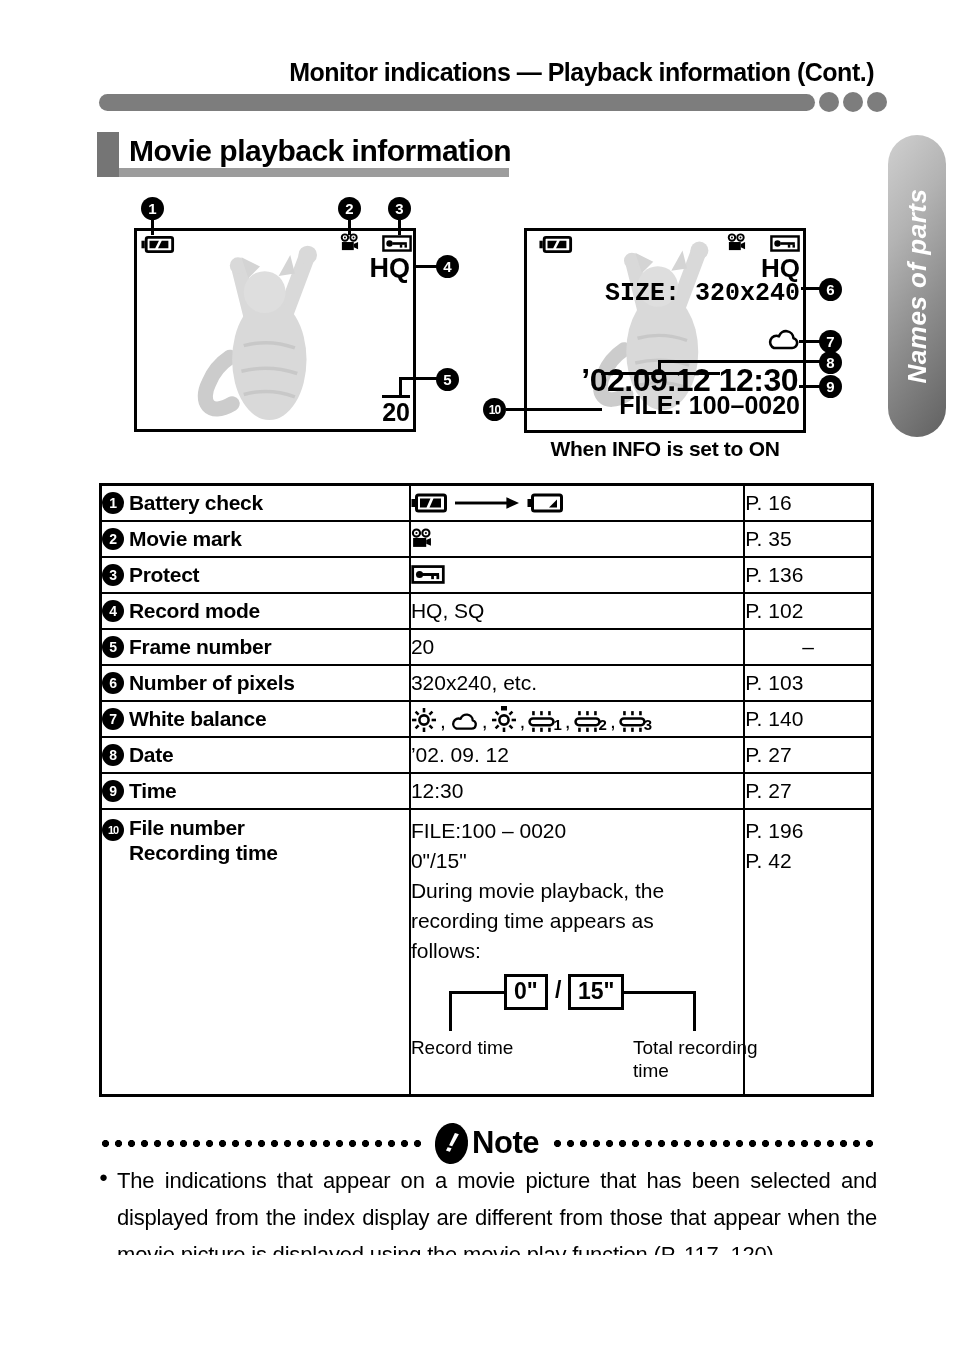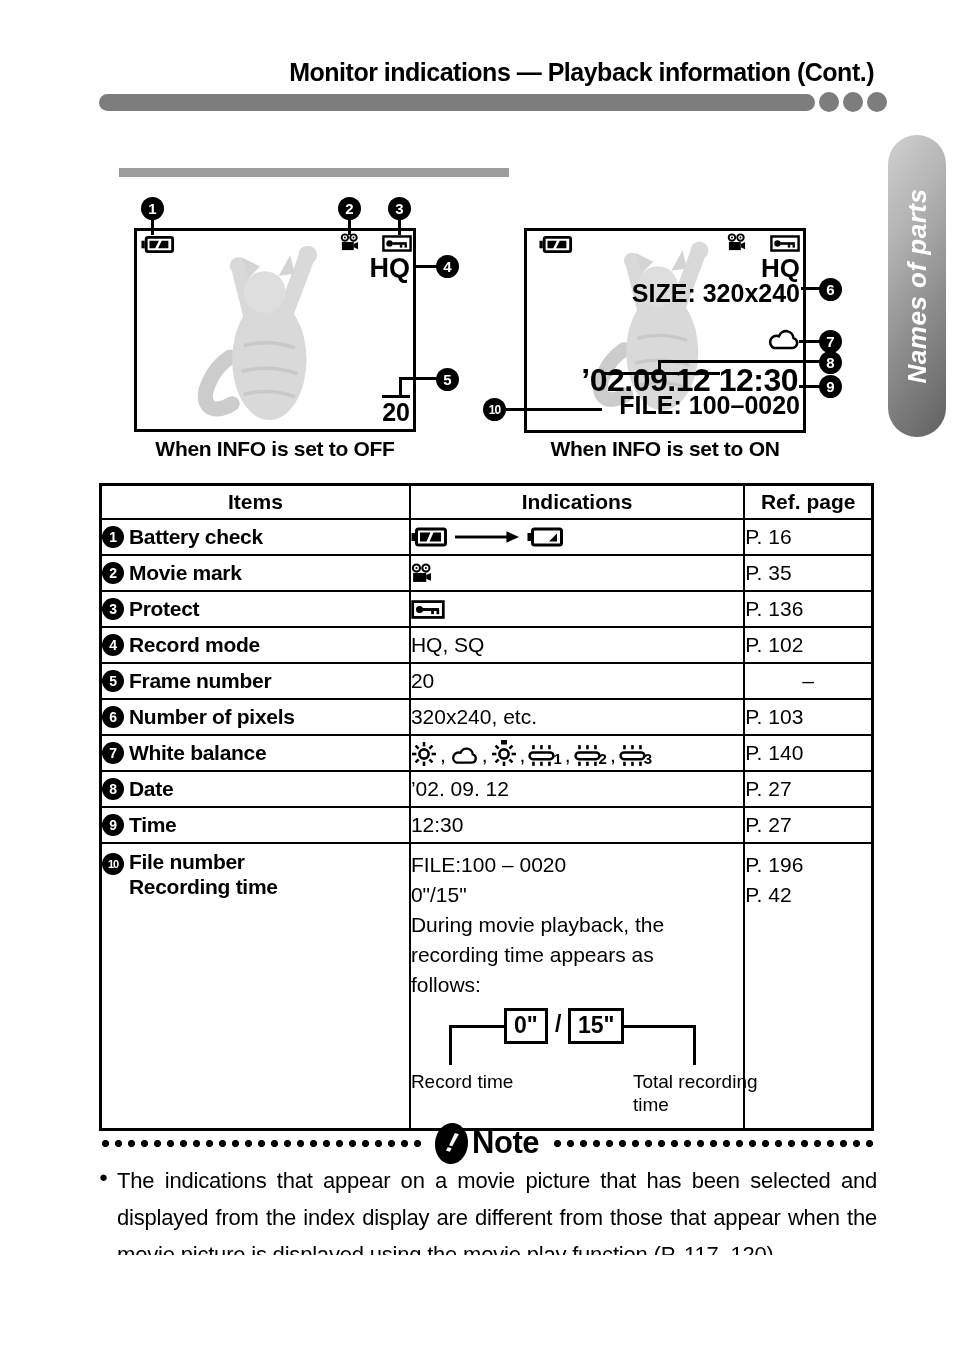--- a/index.html
+++ b/index.html
@@ -84,20 +84,24 @@
 <div class="page">
 
   <div class="header-title">Monitor indications — Playback information (Cont.)</div>
   <div class="rule-row">
     <div class="rule-bar"></div>
     <div class="rule-dot"></div>
     <div class="rule-dot"></div>
     <div class="rule-dot"></div>
   </div>
 
+  <div class="sec-head">
+    <div class="sec-square"></div>
+    <div class="sec-title">Movie playback information</div>
+  </div>
   <div class="sec-shadow"></div>
 
   <div class="diagrams">
 
     <div class="badge" style="left:132px;top:7px;">1</div>
     <div class="badge" style="left:329px;top:7px;">2</div>
     <div class="badge" style="left:379px;top:7px;">3</div>
     <div class="badge" style="left:427px;top:65px;">4</div>
     <div class="badge" style="left:427px;top:178px;">5</div>
     <div class="badge" style="left:810px;top:88px;">6</div>
@@ -152,21 +156,20 @@
       <svg class="abs" style="left:245px;top:4px;z-index:3;" width="30" height="17" viewBox="0 0 32 18">
         <rect x="1.5" y="1.5" width="29" height="15" fill="#fff" stroke="#000" stroke-width="2.6"></rect>
         <circle cx="8" cy="9" r="3.4" fill="#000"></circle>
         <rect x="11" y="7.6" width="15.5" height="2.8" fill="#000"></rect>
         <rect x="19" y="10" width="2.6" height="3.4" fill="#000"></rect>
         <rect x="24" y="10" width="2.6" height="3.4" fill="#000"></rect>
       </svg>
       <div class="lcd-txt" style="right:3px;top:22px;font-size:27px;">HQ</div>
       <div class="lcd-txt frame-num" style="right:3px;top:164px;font-size:25px;">20</div>
     </div>
-    <div class="caption" style="left:125px;top:247px;width:282px;">When INFO is set to OFF</div>
 
     <div class="lcd" style="left:515px;top:38px;width:276px;height:199px;">
       <svg class="cat" style="left:60px;top:6px;" width="146" height="180" viewBox="0 0 120 160">
         <path d="M30 140 C10 152 2 138 10 122 C14 112 22 104 28 100" stroke="#cccccc" stroke-width="13" fill="none" stroke-linecap="round"></path>
         <line x1="46" y1="64" x2="36" y2="24" stroke="#d9d9d9" stroke-width="13" stroke-linecap="round"></line>
         <line x1="76" y1="62" x2="94" y2="14" stroke="#d9d9d9" stroke-width="14" stroke-linecap="round"></line>
         <circle cx="95" cy="12" r="8" fill="#d9d9d9"></circle>
         <circle cx="35" cy="21" r="7" fill="#d9d9d9"></circle>
         <ellipse cx="62" cy="102" rx="32" ry="52" fill="#d9d9d9"></ellipse>
         <path d="M40 90 Q62 84 84 92" stroke="#c8c8c8" stroke-width="3" fill="none"></path>
@@ -191,42 +194,37 @@
         <polygon points="14.5,11.5 19,9.5 19,17 14.5,15" fill="#000"></polygon>
       </svg>
       <svg class="abs" style="left:243px;top:4px;z-index:3;" width="30" height="17" viewBox="0 0 32 18">
         <rect x="1.5" y="1.5" width="29" height="15" fill="#fff" stroke="#000" stroke-width="2.6"></rect>
         <circle cx="8" cy="9" r="3.4" fill="#000"></circle>
         <rect x="11" y="7.6" width="15.5" height="2.8" fill="#000"></rect>
         <rect x="19" y="10" width="2.6" height="3.4" fill="#000"></rect>
         <rect x="24" y="10" width="2.6" height="3.4" fill="#000"></rect>
       </svg>
       <div class="lcd-txt" style="right:3px;top:22px;font-size:26px;">HQ</div>
-      <div class="lcd-txt" style="right:3px;top:48px;font-size:25px;">SIZE: 320x240</div>
+      <div class="lcd-txt" style="right:3px;top:48px;font-size:25px;font-family:Liberation Mono, monospace;">SIZE: 320x240</div>
       <svg class="abs" style="left:238px;top:96px;z-index:3;" width="36" height="26" viewBox="0 0 36 24">
         <path d="M9 20 h18 a5 5 0 0 0 1.5-9.8 a7.5 7.5 0 0 0 -14.6 -1.9 A5.5 5.5 0 0 0 9 20 Z" fill="#fff" stroke="#000" stroke-width="2.6" stroke-linejoin="round"></path>
       </svg>
       <div class="lcd-txt" style="right:5px;top:131px;font-size:32px;letter-spacing:-0.5px;">’02.09.12  12:30</div>
       <div class="lcd-txt" style="right:3px;top:160px;font-size:25px;">FILE: 100–0020</div>
     </div>
     <div class="caption" style="left:515px;top:247px;width:282px;">When INFO is set to ON</div>
   </div>
 
   <table class="info-table">
     <colgroup>
         <col class="col-item">
         <col class="col-ind">
         <col class="col-ref">
       </colgroup>
     <tbody>
-        <tr>
-      <th>Items</th>
-      <th>Indications</th>
-      <th>Ref. page</th>
-    </tr>
     <tr class="row-std">
       <td class="item-cell">
             <div class="item-flex">
         <span class="tbadge">1</span>
         <span>Battery check</span>
             </div>
           </td>
       <td class="ind-cell">
             <div class="icon-row">
         <svg width="36" height="20" viewBox="0 0 36 20">

